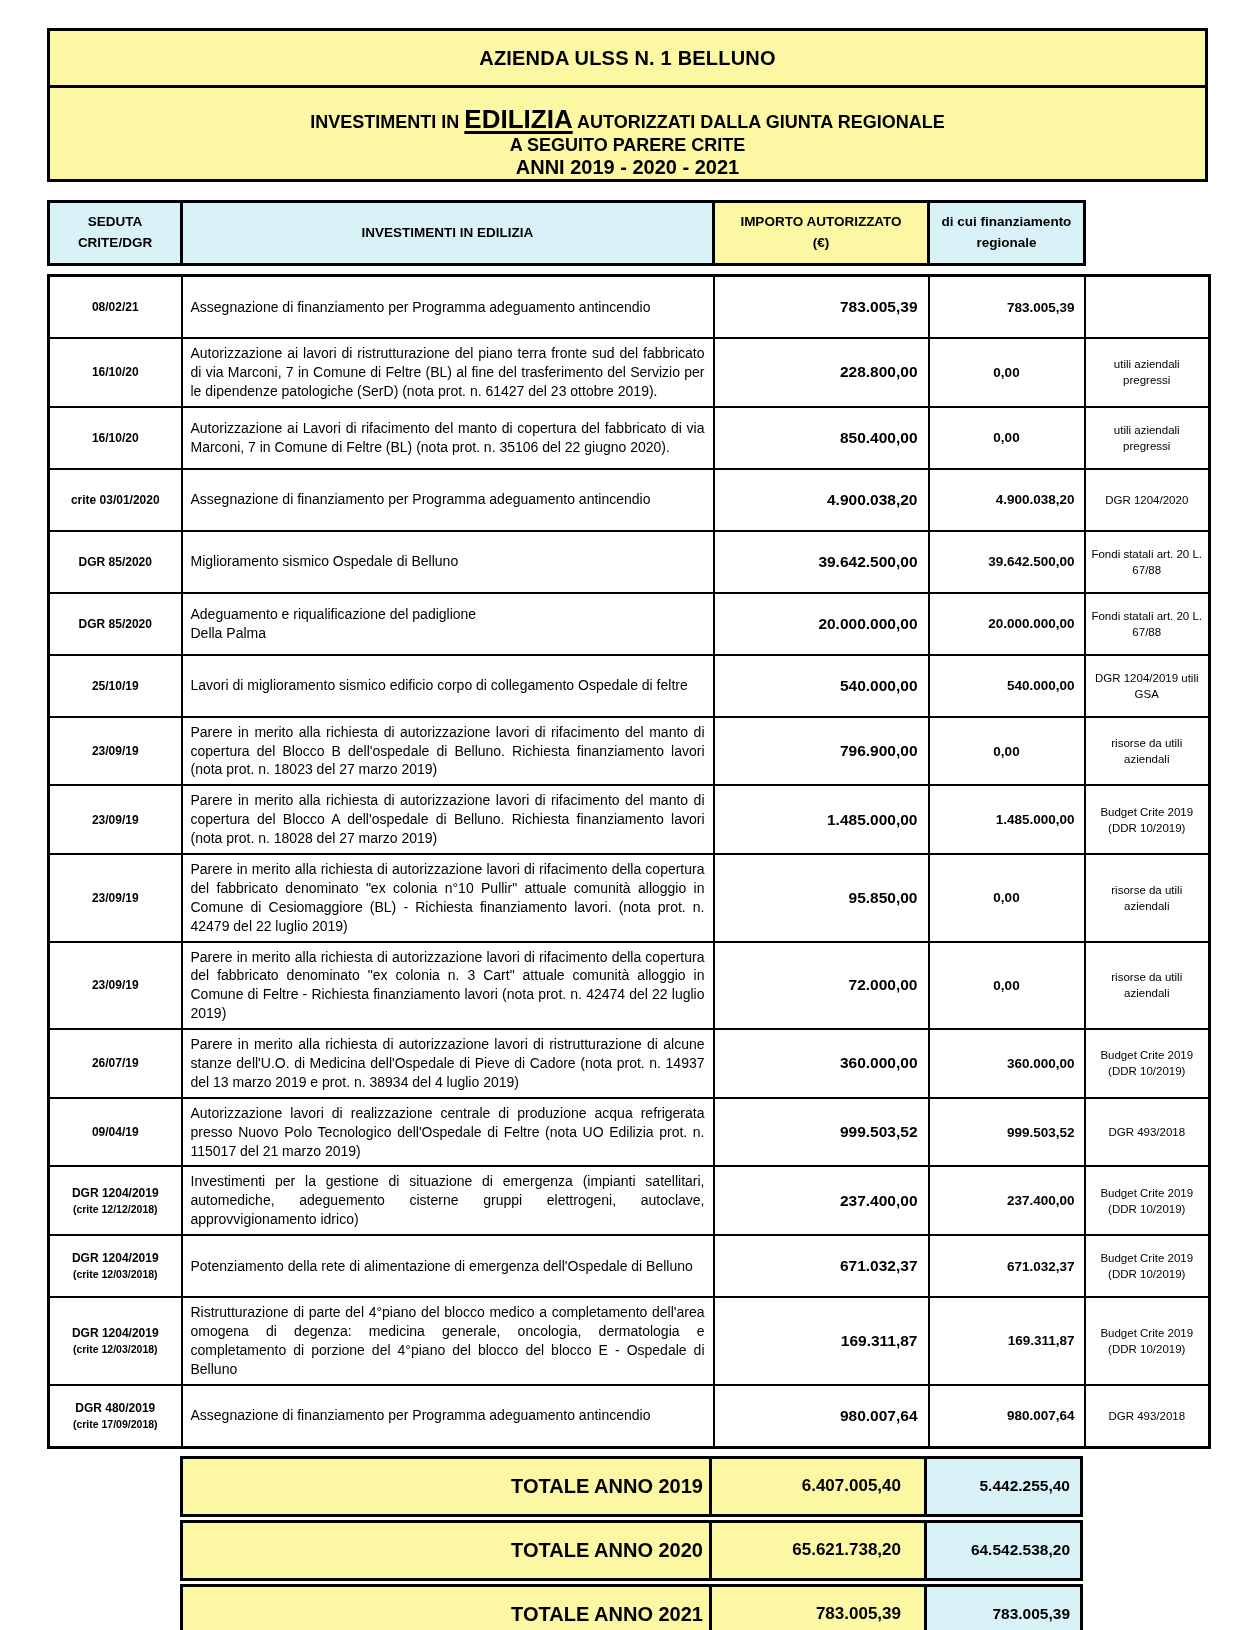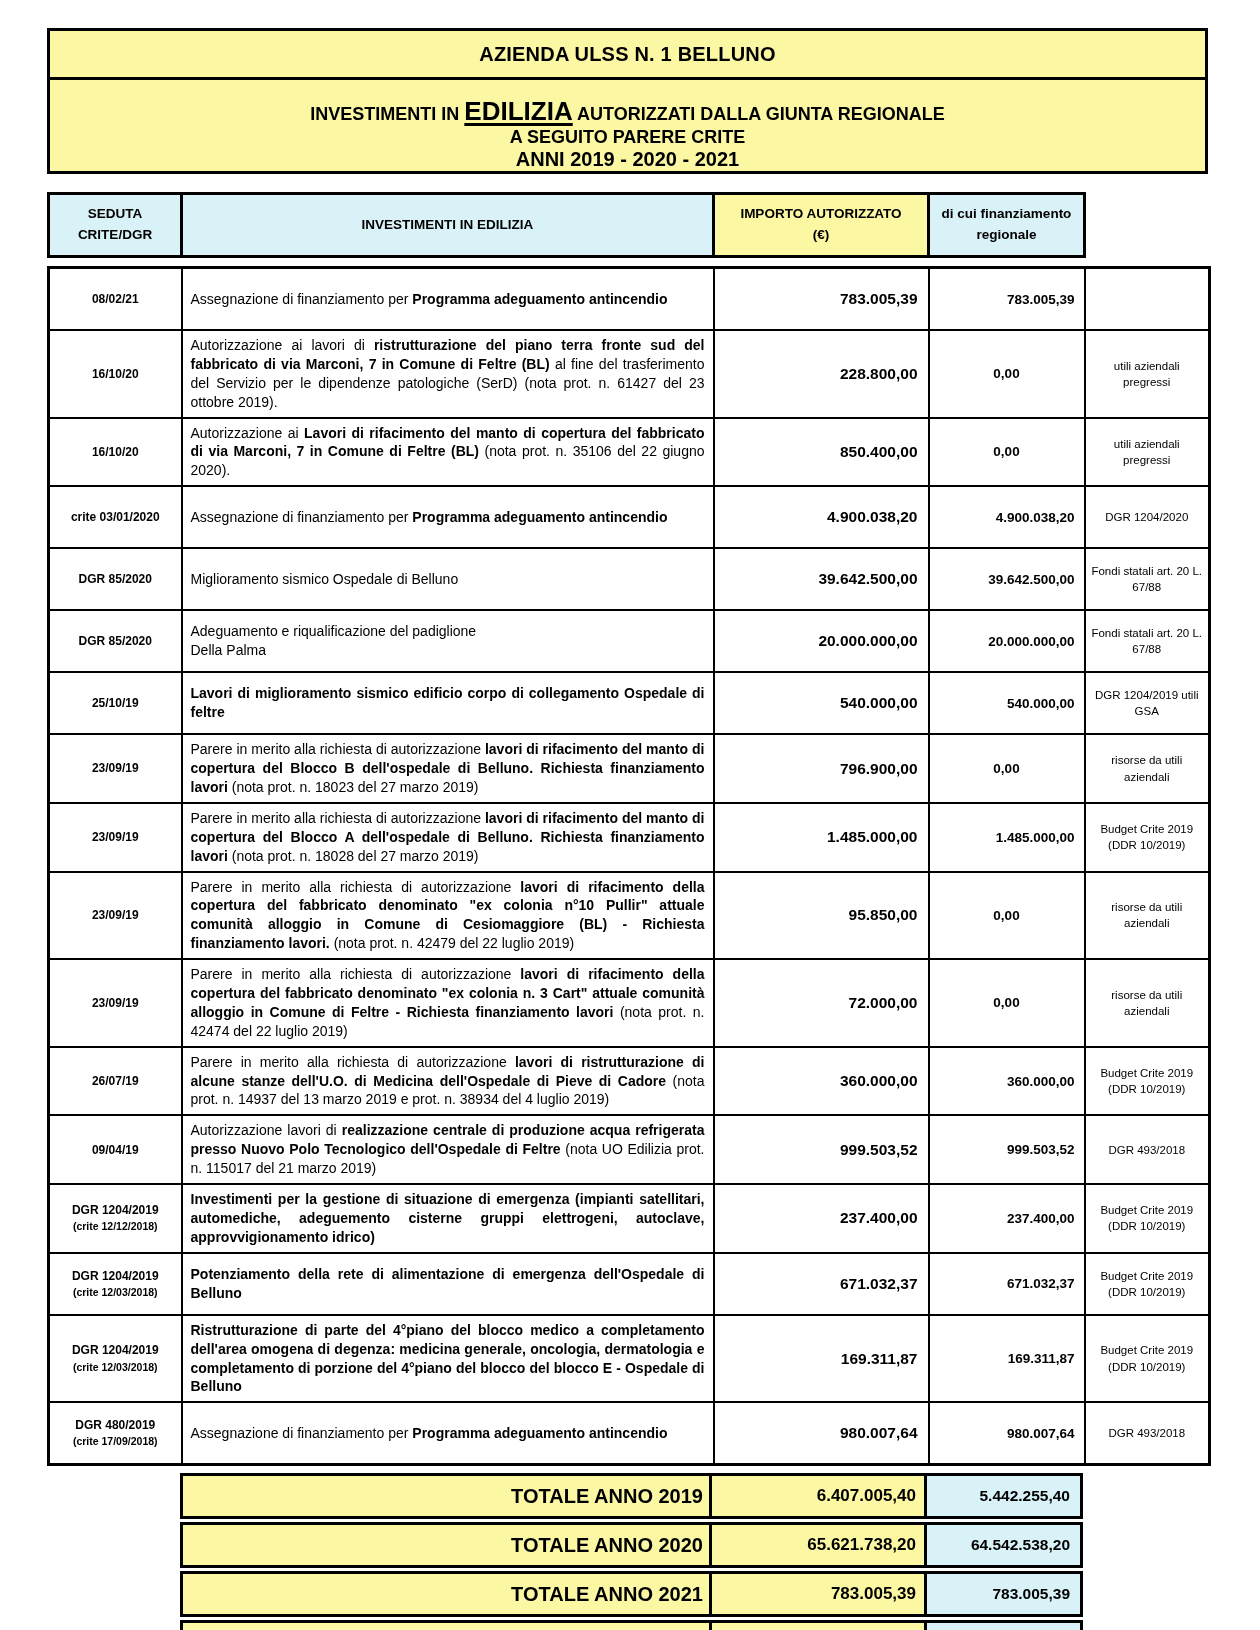--- a/index.html
+++ b/index.html
@@ -12,21 +12,21 @@
     width:1260px;height:1630px;overflow:hidden;
     font-family:"Liberation Sans",sans-serif;color:#000;
   }
   .page{
     box-sizing:border-box;width:1260px;height:1630px;
     padding:28px 52px 0 47px;
   }
   
   .title-box{
     box-sizing:border-box;border:3px solid var(--border);
-    background:var(--yellow);height:52px;
+    background:var(--yellow);height:60px;
     display:flex;align-items:center;justify-content:center;
     font-weight:bold;font-size:20px;letter-spacing:.2px;
   }
   .subtitle-box{
     box-sizing:border-box;border:3px solid var(--border);border-top:none;
     background:var(--yellow);height:94px;
     display:flex;flex-direction:column;align-items:center;justify-content:flex-end;
     font-weight:bold;text-align:center;
   }
   .sub1{font-size:18px;}
@@ -52,34 +52,34 @@
   }
   table.data-table td{
     border:2px solid var(--border);vertical-align:middle;height:50px;
   }
   td.c-seduta{text-align:center;font-weight:bold;font-size:12px;padding:2px 4px;line-height:1.35;}
   .seduta-sub{font-size:10.5px;font-weight:bold;}
   td.c-desc{
     font-size:14px;padding:5px 8px;text-align:justify;
     line-height:1.35;white-space:pre-line;
   }
-  td.c-desc b{font-weight:bold;}
+  td.c-desc b{font-weight:normal;}
   td.c-importo{font-size:15.5px;font-weight:bold;text-align:right;padding:4px 10px;}
   td.c-dicui{font-size:13.5px;font-weight:bold;text-align:right;padding:4px 9px;}
   td.c-dicui.center{text-align:center;border-radius:29px;}
   td.c-nota{font-size:11.5px;text-align:center;padding:3px 4px;line-height:1.4;}
   
   .totals{margin-top:7px;margin-left:133px;}
   .total-row{display:flex;margin-bottom:3px;}
   .total-row > div{
-    box-sizing:border-box;height:46px;border:3px solid var(--border);
+    box-sizing:border-box;height:61px;border:3px solid var(--border);
     display:flex;align-items:center;justify-content:flex-end;font-weight:bold;
   }
   .total-label{width:532px;background:var(--yellow);font-size:20px;padding-right:6px;}
-  .total-importo{width:215px;background:var(--yellow);font-size:17px;padding-right:8px;border-left:none !important;}
+  .total-importo{width:215px;background:var(--yellow);font-size:17px;padding-right:23px;border-left:none !important;}
   .total-dicui{width:156px;background:var(--cyan);font-size:15.5px;padding-right:10px;border-left:none !important;}
 </style>
 </head>
 <body>
 
 <div class="page">
 
   <div class="title-box">
     <span>AZIENDA ULSS N. 1 BELLUNO</span>
   </div>

